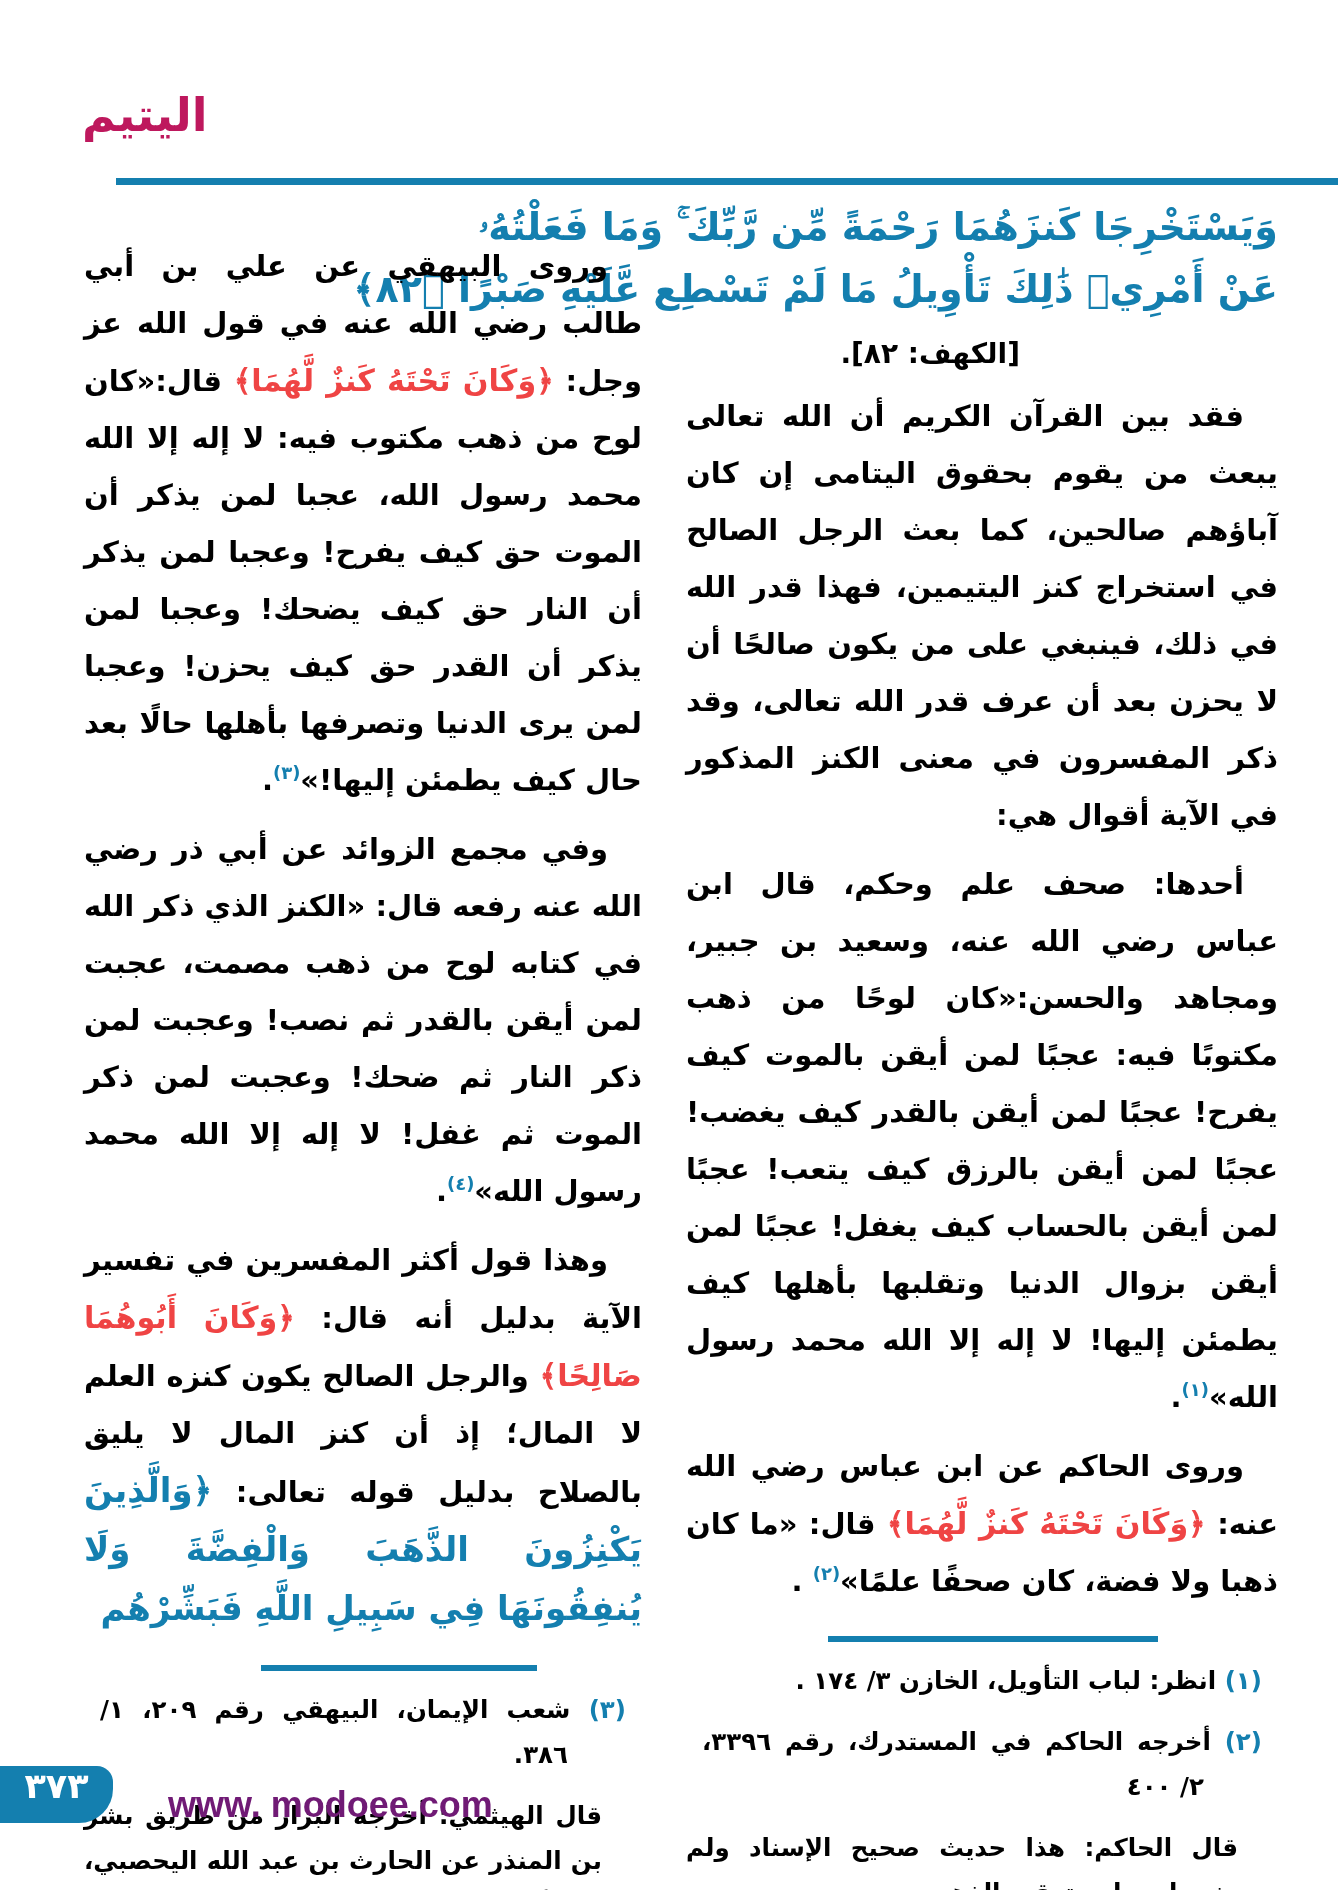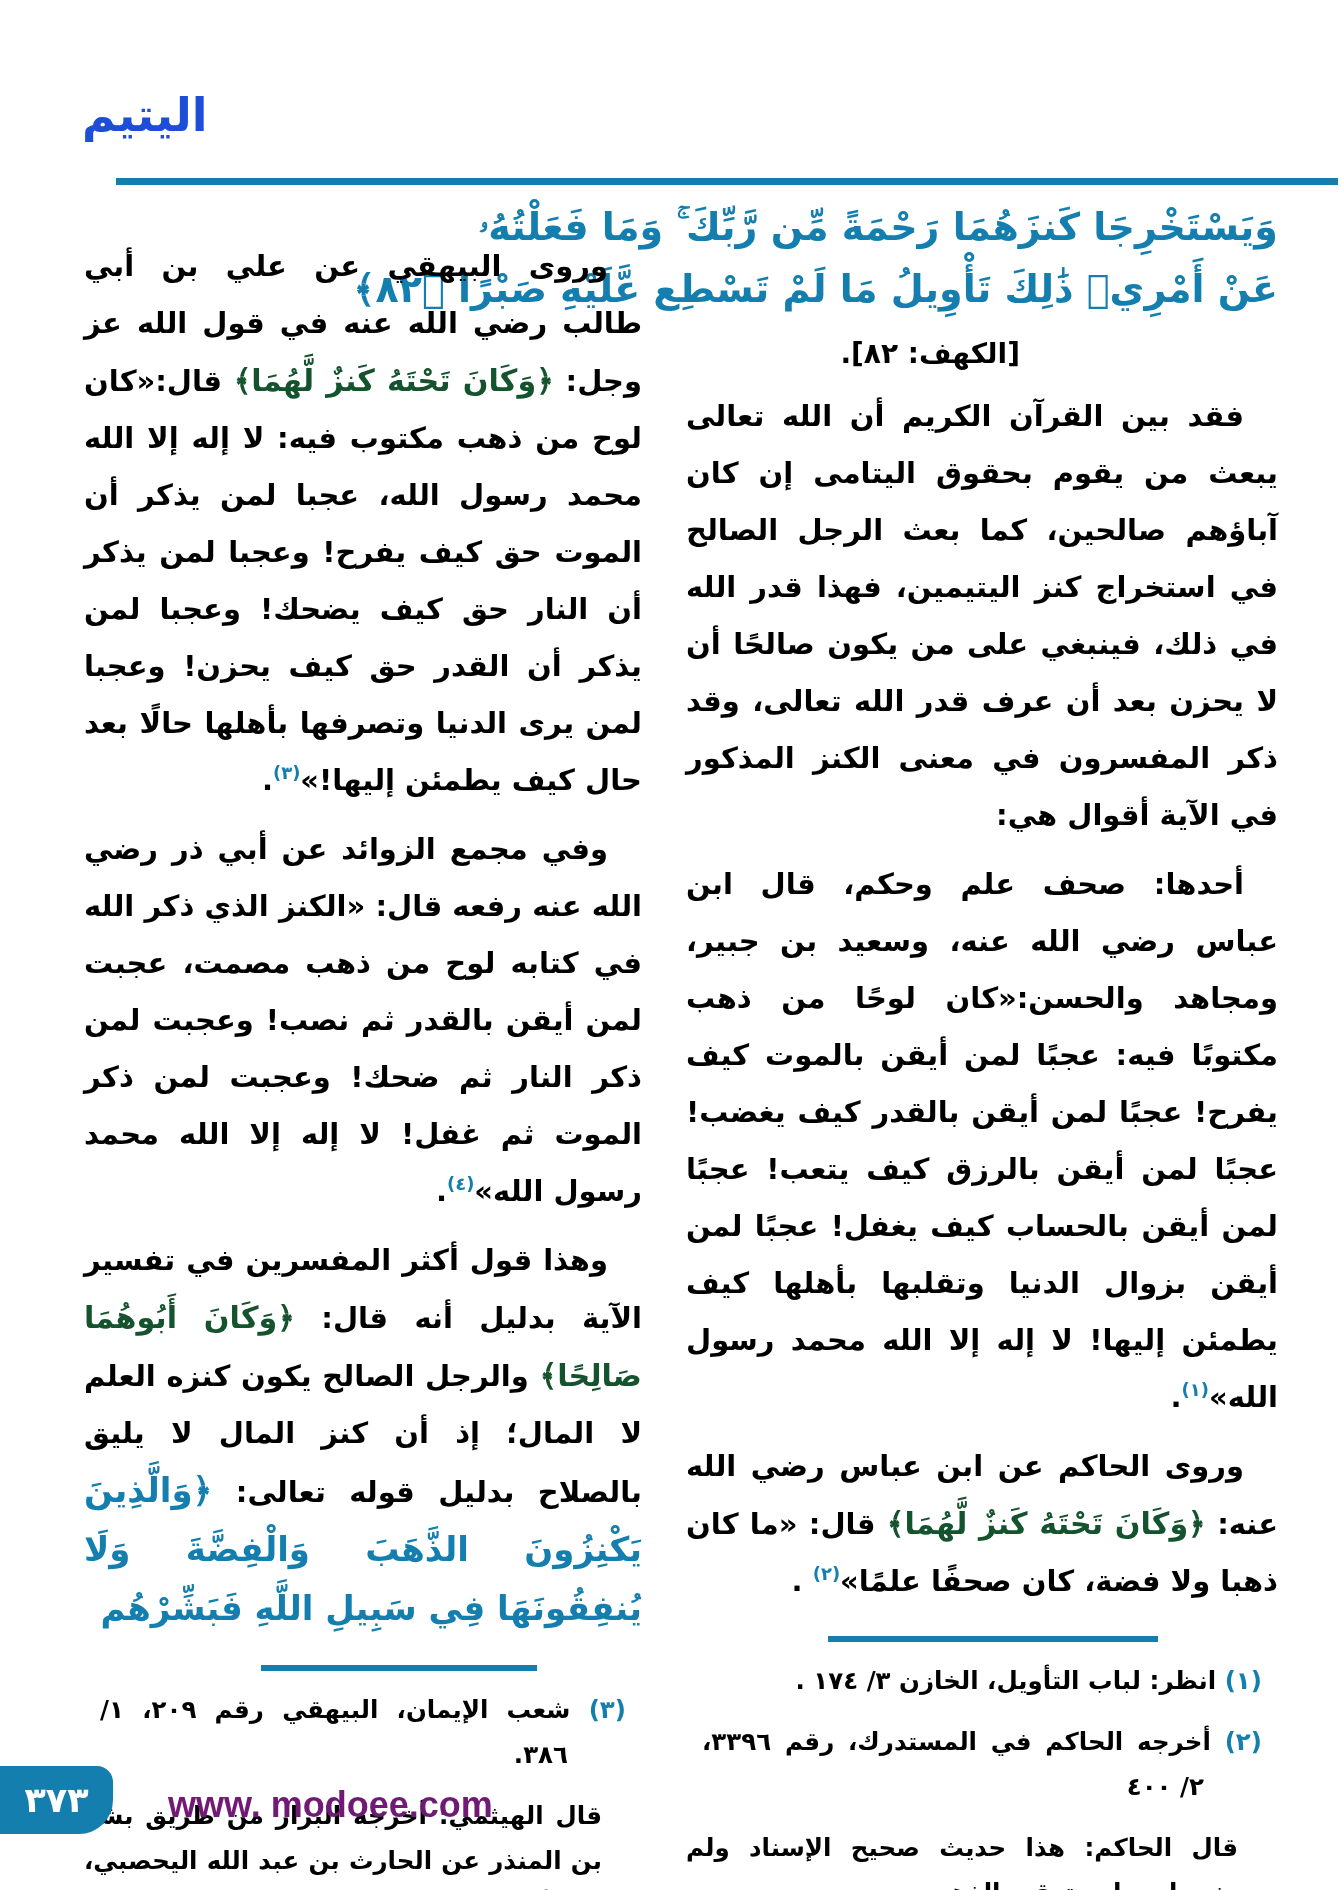--- a/index.html
+++ b/index.html
@@ -8,21 +8,21 @@
     width:1339px;height:1890px;
     background:#ffffff;
     overflow:hidden;
     font-family:"DejaVu Sans", sans-serif;
     direction:rtl;
     color:#000;
   }
   
   .header-title{
     position:absolute;left:82px;top:88px;
-    font-size:46px;font-weight:bold;color:#1d4ed8;
+    font-size:46px;font-weight:bold;color:#be185d;
     direction:rtl;
   }
   .header-rule{
     position:absolute;left:116px;top:178px;
     width:1222px;height:7px;background:#147FAF;
   }
   
   .columns{
     position:absolute;top:196px;left:84px;
     width:1194px;height:1660px;
@@ -43,21 +43,21 @@
     font-size:28px;font-weight:bold;line-height:56px;
     padding-right:258px;margin-bottom:6px;
   }
   
   .para{
     font-size:29px;line-height:57px;font-weight:bold;
     text-align:justify;text-indent:34px;
     margin:0 0 12px 0;
   }
   .para .lead{font-weight:bold;}
-  .quran-inline{color:#14532d;font-weight:bold;font-size:1.04em;}
+  .quran-inline{color:#ef4444;font-weight:bold;font-size:1.04em;}
   .quran-lg{color:#147FAF;font-weight:bold;font-size:34px;}
   .footref{
     color:#147FAF;font-size:0.62em;vertical-align:super;
     font-weight:bold;line-height:0;
   }
   
   .footnote-separator{
     height:6px;background:#147FAF;
     margin:26px 0 16px 0;
   }
@@ -71,24 +71,24 @@
   }
   .footnote .fn-num{color:#147FAF;font-weight:bold;}
   .footnote-note{
     font-size:24.5px;line-height:45px;font-weight:bold;
     text-align:justify;
     padding-right:40px;margin:0;
   }
   
   .page-tab{
     position:absolute;left:0;top:1766px;
-    width:113px;height:68px;
+    width:113px;height:57px;
     background:#147FAF;
     border-radius:0 16px 34px 0;
-    display:flex;align-items:center;justify-content:center;
+    display:flex;justify-content:center;
     color:#ffffff;font-size:35px;font-weight:bold;
   }
   .website{
     position:absolute;left:168px;top:1784px;
     color:#701a75;font-size:36px;font-weight:bold;
     font-family:"Liberation Sans", sans-serif;
     direction:ltr;
   }
 </style>
 </head>

